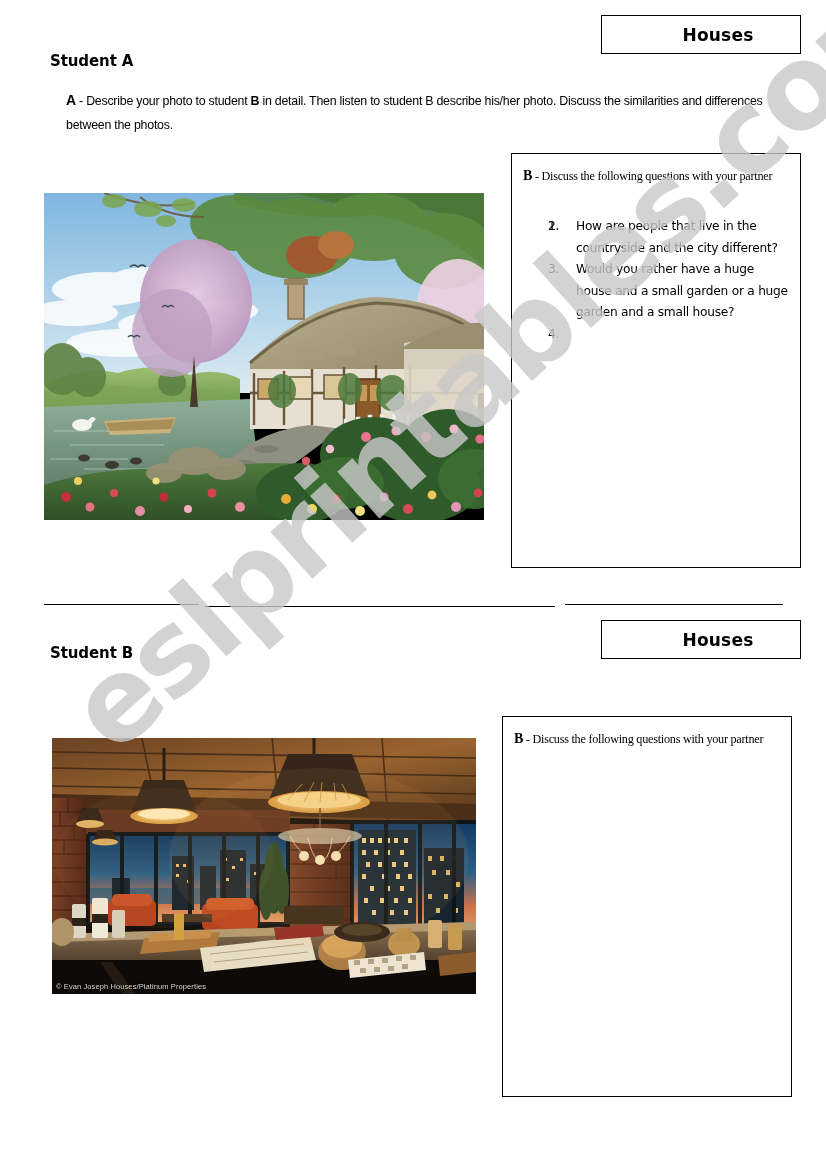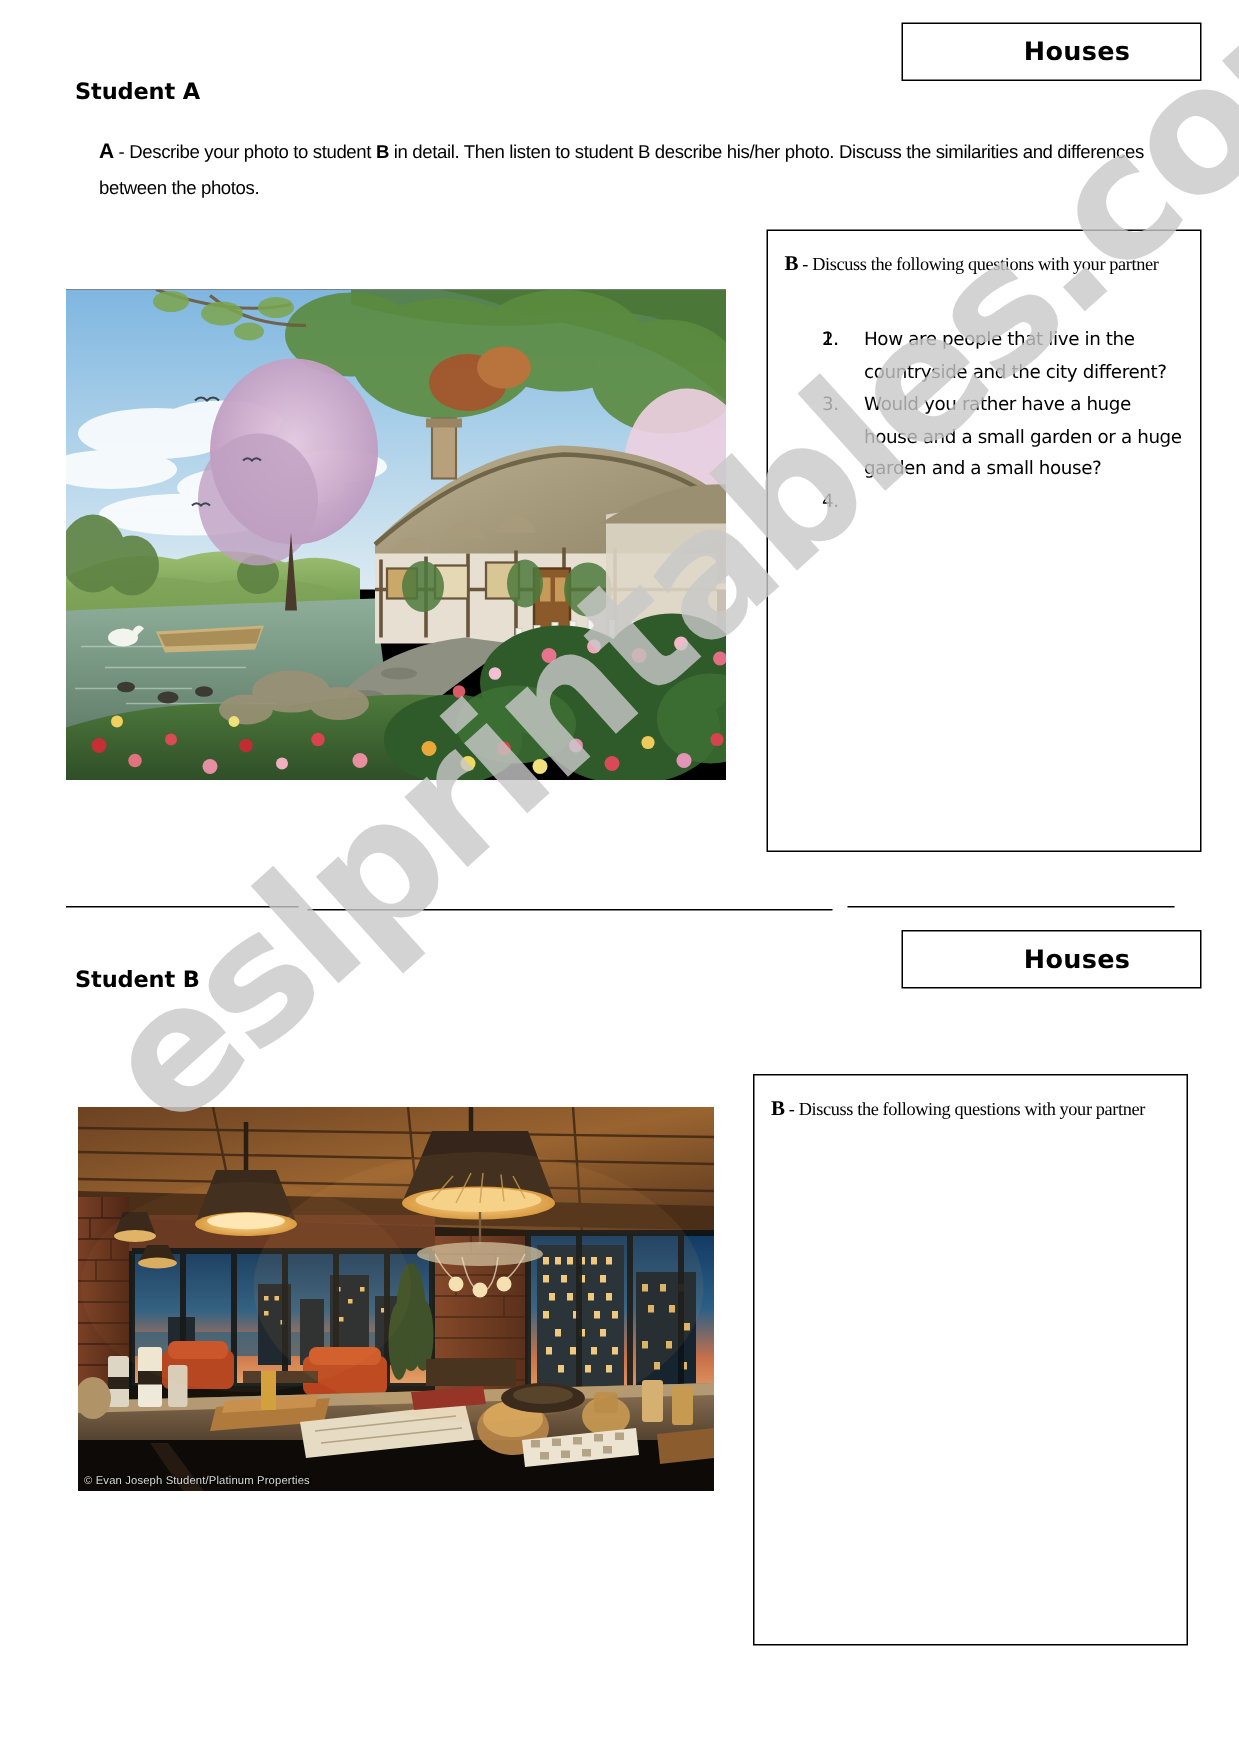--- a/index.html
+++ b/index.html
@@ -730,21 +730,21 @@
           <rect x="336" y="228" width="6" height="5"></rect>
             <rect x="350" y="226" width="6" height="5"></rect>
         </g>
 
         <path d="M386 218 L424 214 L424 234 L388 238 Z" fill="#8a5c2e"></path>
       </g>
 
       <ellipse cx="267" cy="120" rx="150" ry="90" fill="#ffb657" opacity="0.08"></ellipse>
       <ellipse cx="112" cy="120" rx="110" ry="70" fill="#ffb657" opacity="0.05"></ellipse>
     </svg>
-    <span class="photo-caption">© Evan Joseph Student/Platinum Properties</span>
+    <span class="photo-caption">© Evan Joseph Houses/Platinum Properties</span>
   </div>
 
   <div class="question-box" id="question-box-bottom">
     <div class="qb-intro">
       <span class="bold-letter">B</span><span> - Discuss the following questions with your partner</span>
     </div>
   </div>
 
   <div class="watermark">
     <div class="watermark-text">eslprintables.com</div>

